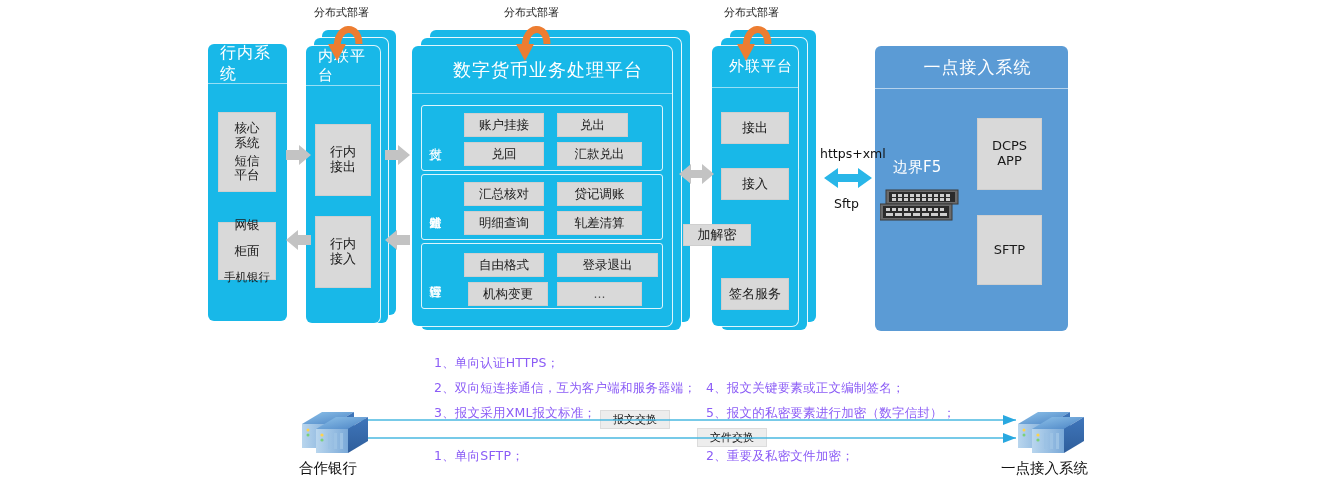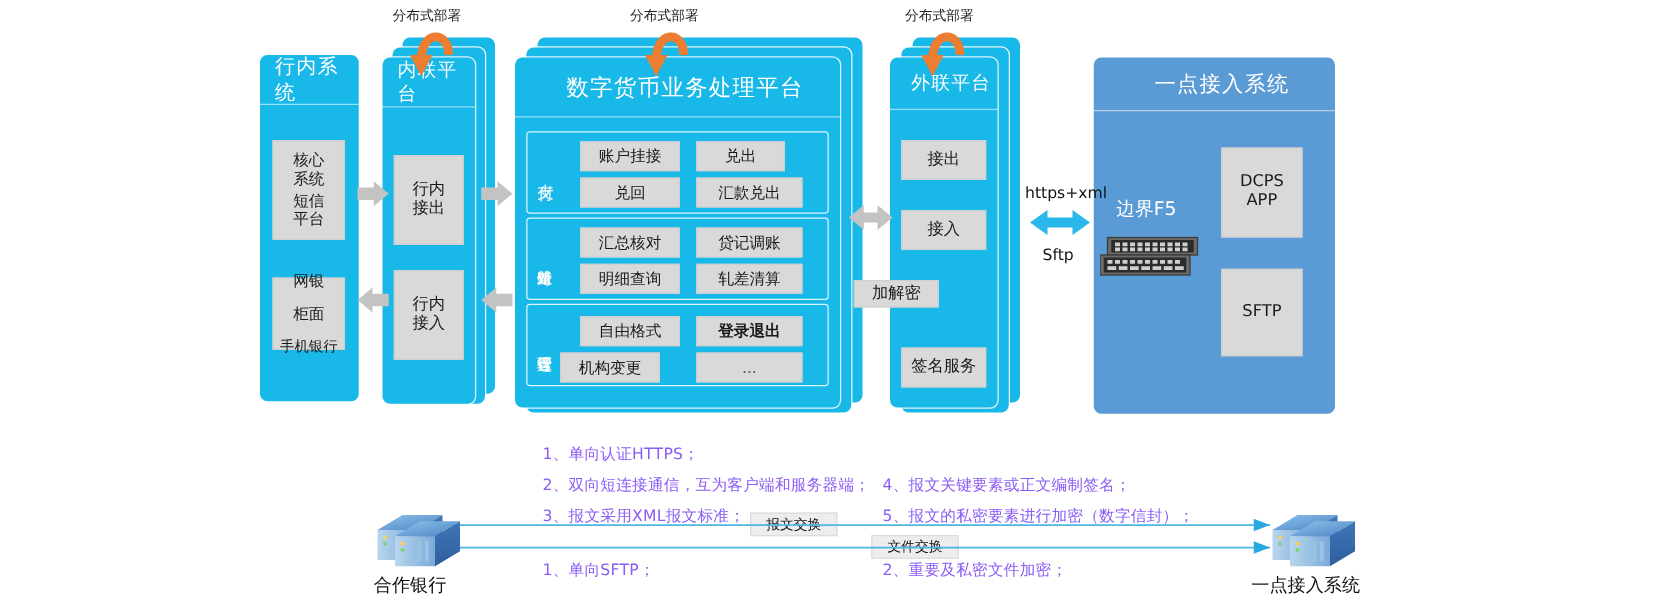--- a/index.html
+++ b/index.html
@@ -126,22 +126,22 @@
 </div>
 <div class="chip" style="left:464px;top:182px;width:80px;height:24px;font-size:12.5px;">汇总核对</div>
 <div class="chip" style="left:557px;top:182px;width:85px;height:24px;font-size:12.5px;">贷记调账</div>
 <div class="chip" style="left:464px;top:211px;width:80px;height:24px;font-size:12.5px;">明细查询</div>
 <div class="chip" style="left:557px;top:211px;width:85px;height:24px;font-size:12.5px;">轧差清算</div>
 
 <div class="group" style="left:421px;top:243px;width:242px;height:66px;">
   <div class="group-label" style="font-size:12px;letter-spacing:0;">运行管理</div>
 </div>
 <div class="chip" style="left:464px;top:253px;width:80px;height:24px;font-size:12.5px;">自由格式</div>
-<div class="chip" style="left:557px;top:253px;width:85px;height:24px;font-size:12.5px;font-weight:bold;">登录退出</div>
-<div class="chip" style="left:448px;top:282px;width:80px;height:24px;font-size:12.5px;">机构变更</div>
+<div class="chip" style="left:557px;top:253px;width:101px;height:24px;font-size:12.5px;">登录退出</div>
+<div class="chip" style="left:468px;top:282px;width:80px;height:24px;font-size:12.5px;">机构变更</div>
 <div class="chip" style="left:557px;top:282px;width:85px;height:24px;font-size:12.5px;color:#555;">...</div>
 
 <div class="stack" style="left:712px;top:30px;width:110px;height:300px;">
   <div class="shadowcard" style="left:18px;top:0px;width:86px;height:292px;"></div>
   <div class="shadowcard" style="left:9px;top:8px;width:86px;height:292px;"></div>
 </div>
 <div class="panel" style="left:712px;top:46px;width:86px;height:280px;">
   <div class="panel-title" style="height:42px;font-size:15px;">外联平台</div>
 </div>
 <div class="chip" style="left:721px;top:112px;width:68px;height:32px;font-size:13px;">接出</div>

